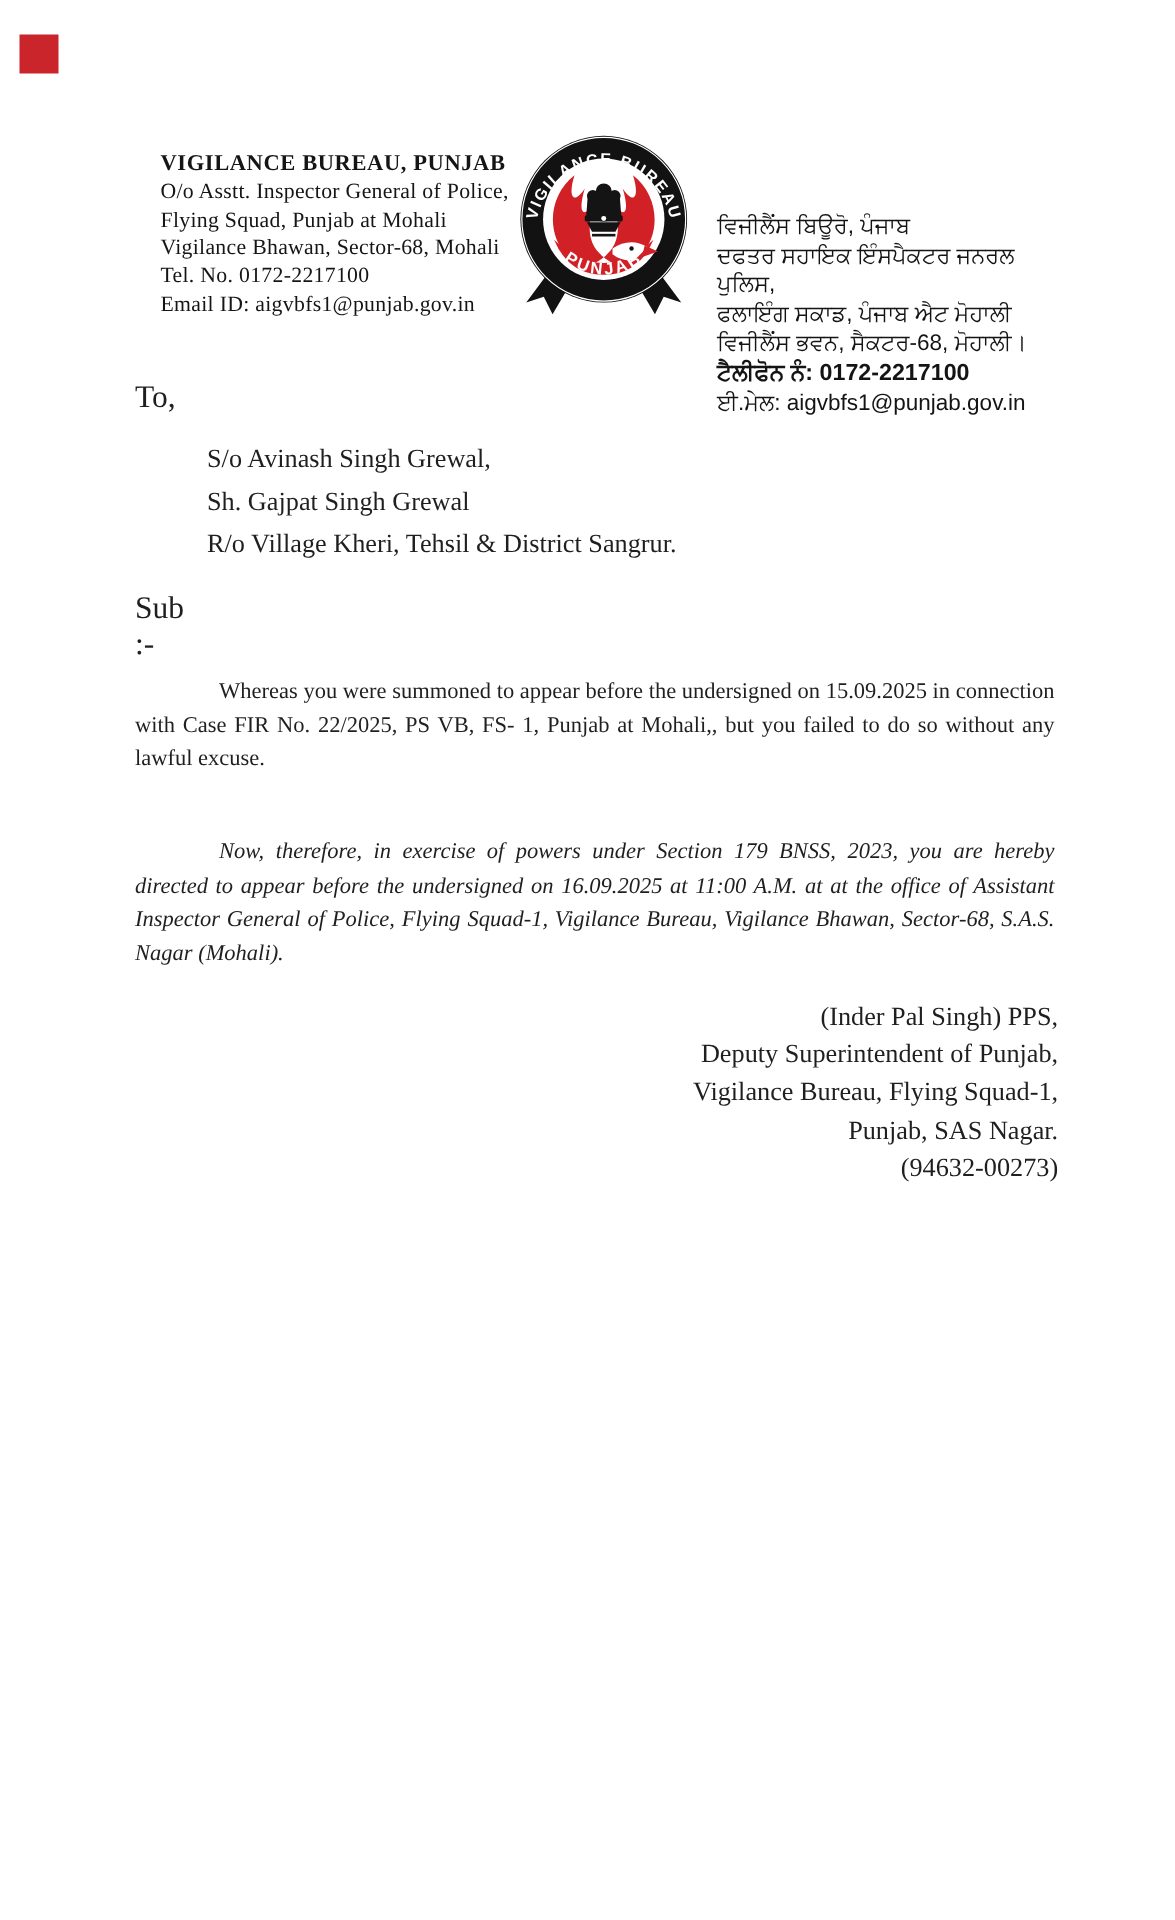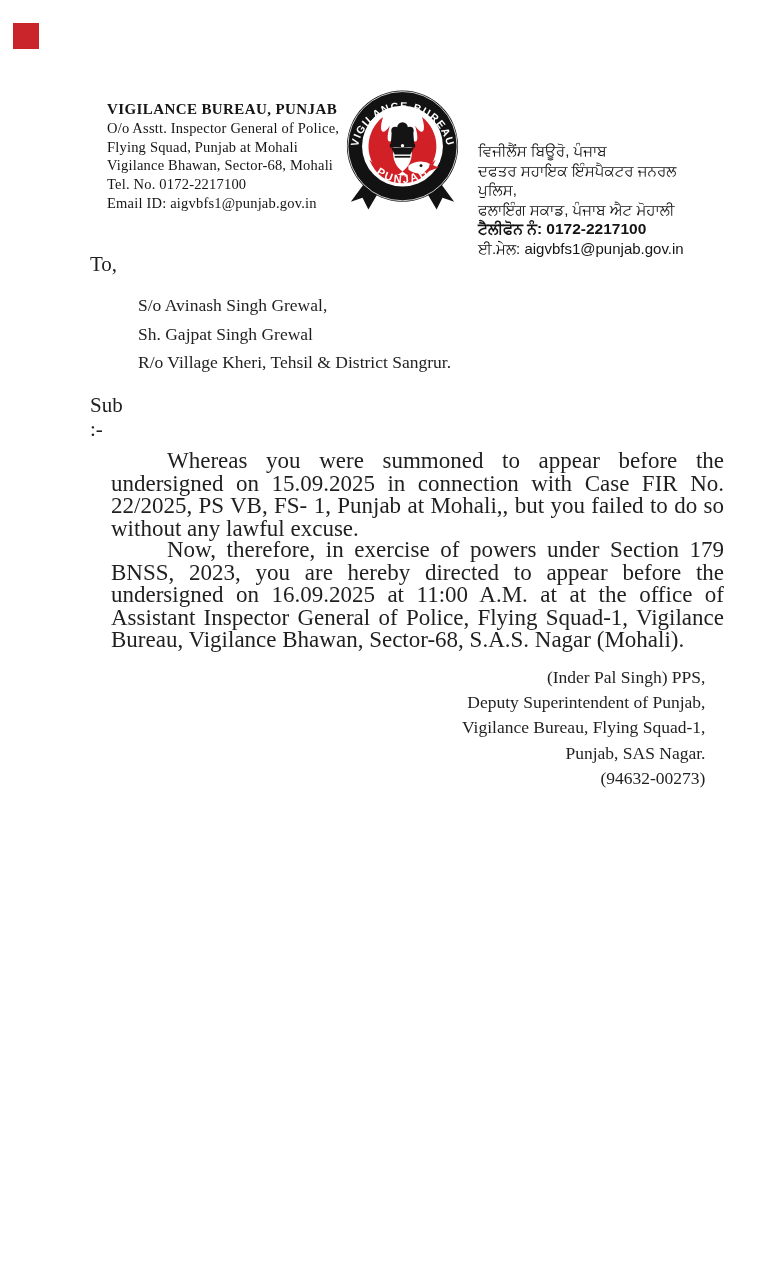--- a/index.html
+++ b/index.html
@@ -19,24 +19,24 @@
   .lh-right { position:absolute; left:478px; top:97px; width:232px;
               font-family:"Liberation Sans","DejaVu Sans",sans-serif;
               font-size:15px; line-height:19.6px; color:#141414;margin-top:44px; }
   .lh-right .bold { font-weight:bold; font-size:15.5px; }
 
   
   .to { position:absolute; left:90px; top:252px; font-size:21px; }
   .addressee { position:absolute; left:138px; top:291px; font-size:17.5px; line-height:28.5px; }
   .subject { position:absolute; left:90px; top:393px; width:614px; display:flex; font-size:21px; line-height:24px; }
   .sub-label { flex:0 0 48px; }
-  .para { position:absolute; left:90px; width:613px; font-size:23px; line-height:22.6px;
-          text-align:justify; text-indent:56px;margin-left:21px; }
+  .para { position:absolute; left:90px; width:613px; font-size:15px; line-height:22.6px;
+          text-align:justify; text-indent:56px; }
   .p1 { top:450px; }
-  .p2 { top:539px; }
+  .p2 { top:557px;font-style:italic; }
   .signature { position:absolute; left:462px; top:665px; font-size:17.5px; line-height:25.2px;text-align:right; }
 </style>
 </head>
 <body>
 
 <div class="page">
 
   <div class="red-mark"></div>
 
   <header>
@@ -92,20 +92,21 @@
         <text font-family="Liberation Sans, DejaVu Sans, sans-serif" font-size="11.5" font-weight="bold" fill="#ffffff" letter-spacing="2">
           <textPath href="#botArc" startOffset="50%" text-anchor="middle">PUNJAB</textPath>
         </text>
       </svg>
     </div>
 
     <div class="lh-right" lang="pa">
       <div>ਵਿਜੀਲੈਂਸ ਬਿਊਰੋ, ਪੰਜਾਬ</div>
       <div>ਦਫਤਰ ਸਹਾਇਕ ਇੰਸਪੈਕਟਰ ਜਨਰਲ ਪੁਲਿਸ,</div>
       <div>ਫਲਾਇੰਗ ਸਕਾਡ, ਪੰਜਾਬ ਐਟ ਮੋਹਾਲੀ</div>
+      <div>ਵਿਜੀਲੈਂਸ ਭਵਨ, ਸੈਕਟਰ-68, ਮੋਹਾਲੀ।</div>
       <div class="bold">ਟੈਲੀਫੋਨ ਨੰ: 0172-2217100</div>
       <div>ਈ.ਮੇਲ: aigvbfs1@punjab.gov.in</div>
     </div>
   </header>
 
   <div class="to">To,</div>
 
   <div class="addressee">
     <div>S/o Avinash Singh Grewal,</div>
     <div>Sh. Gajpat Singh Grewal</div>

